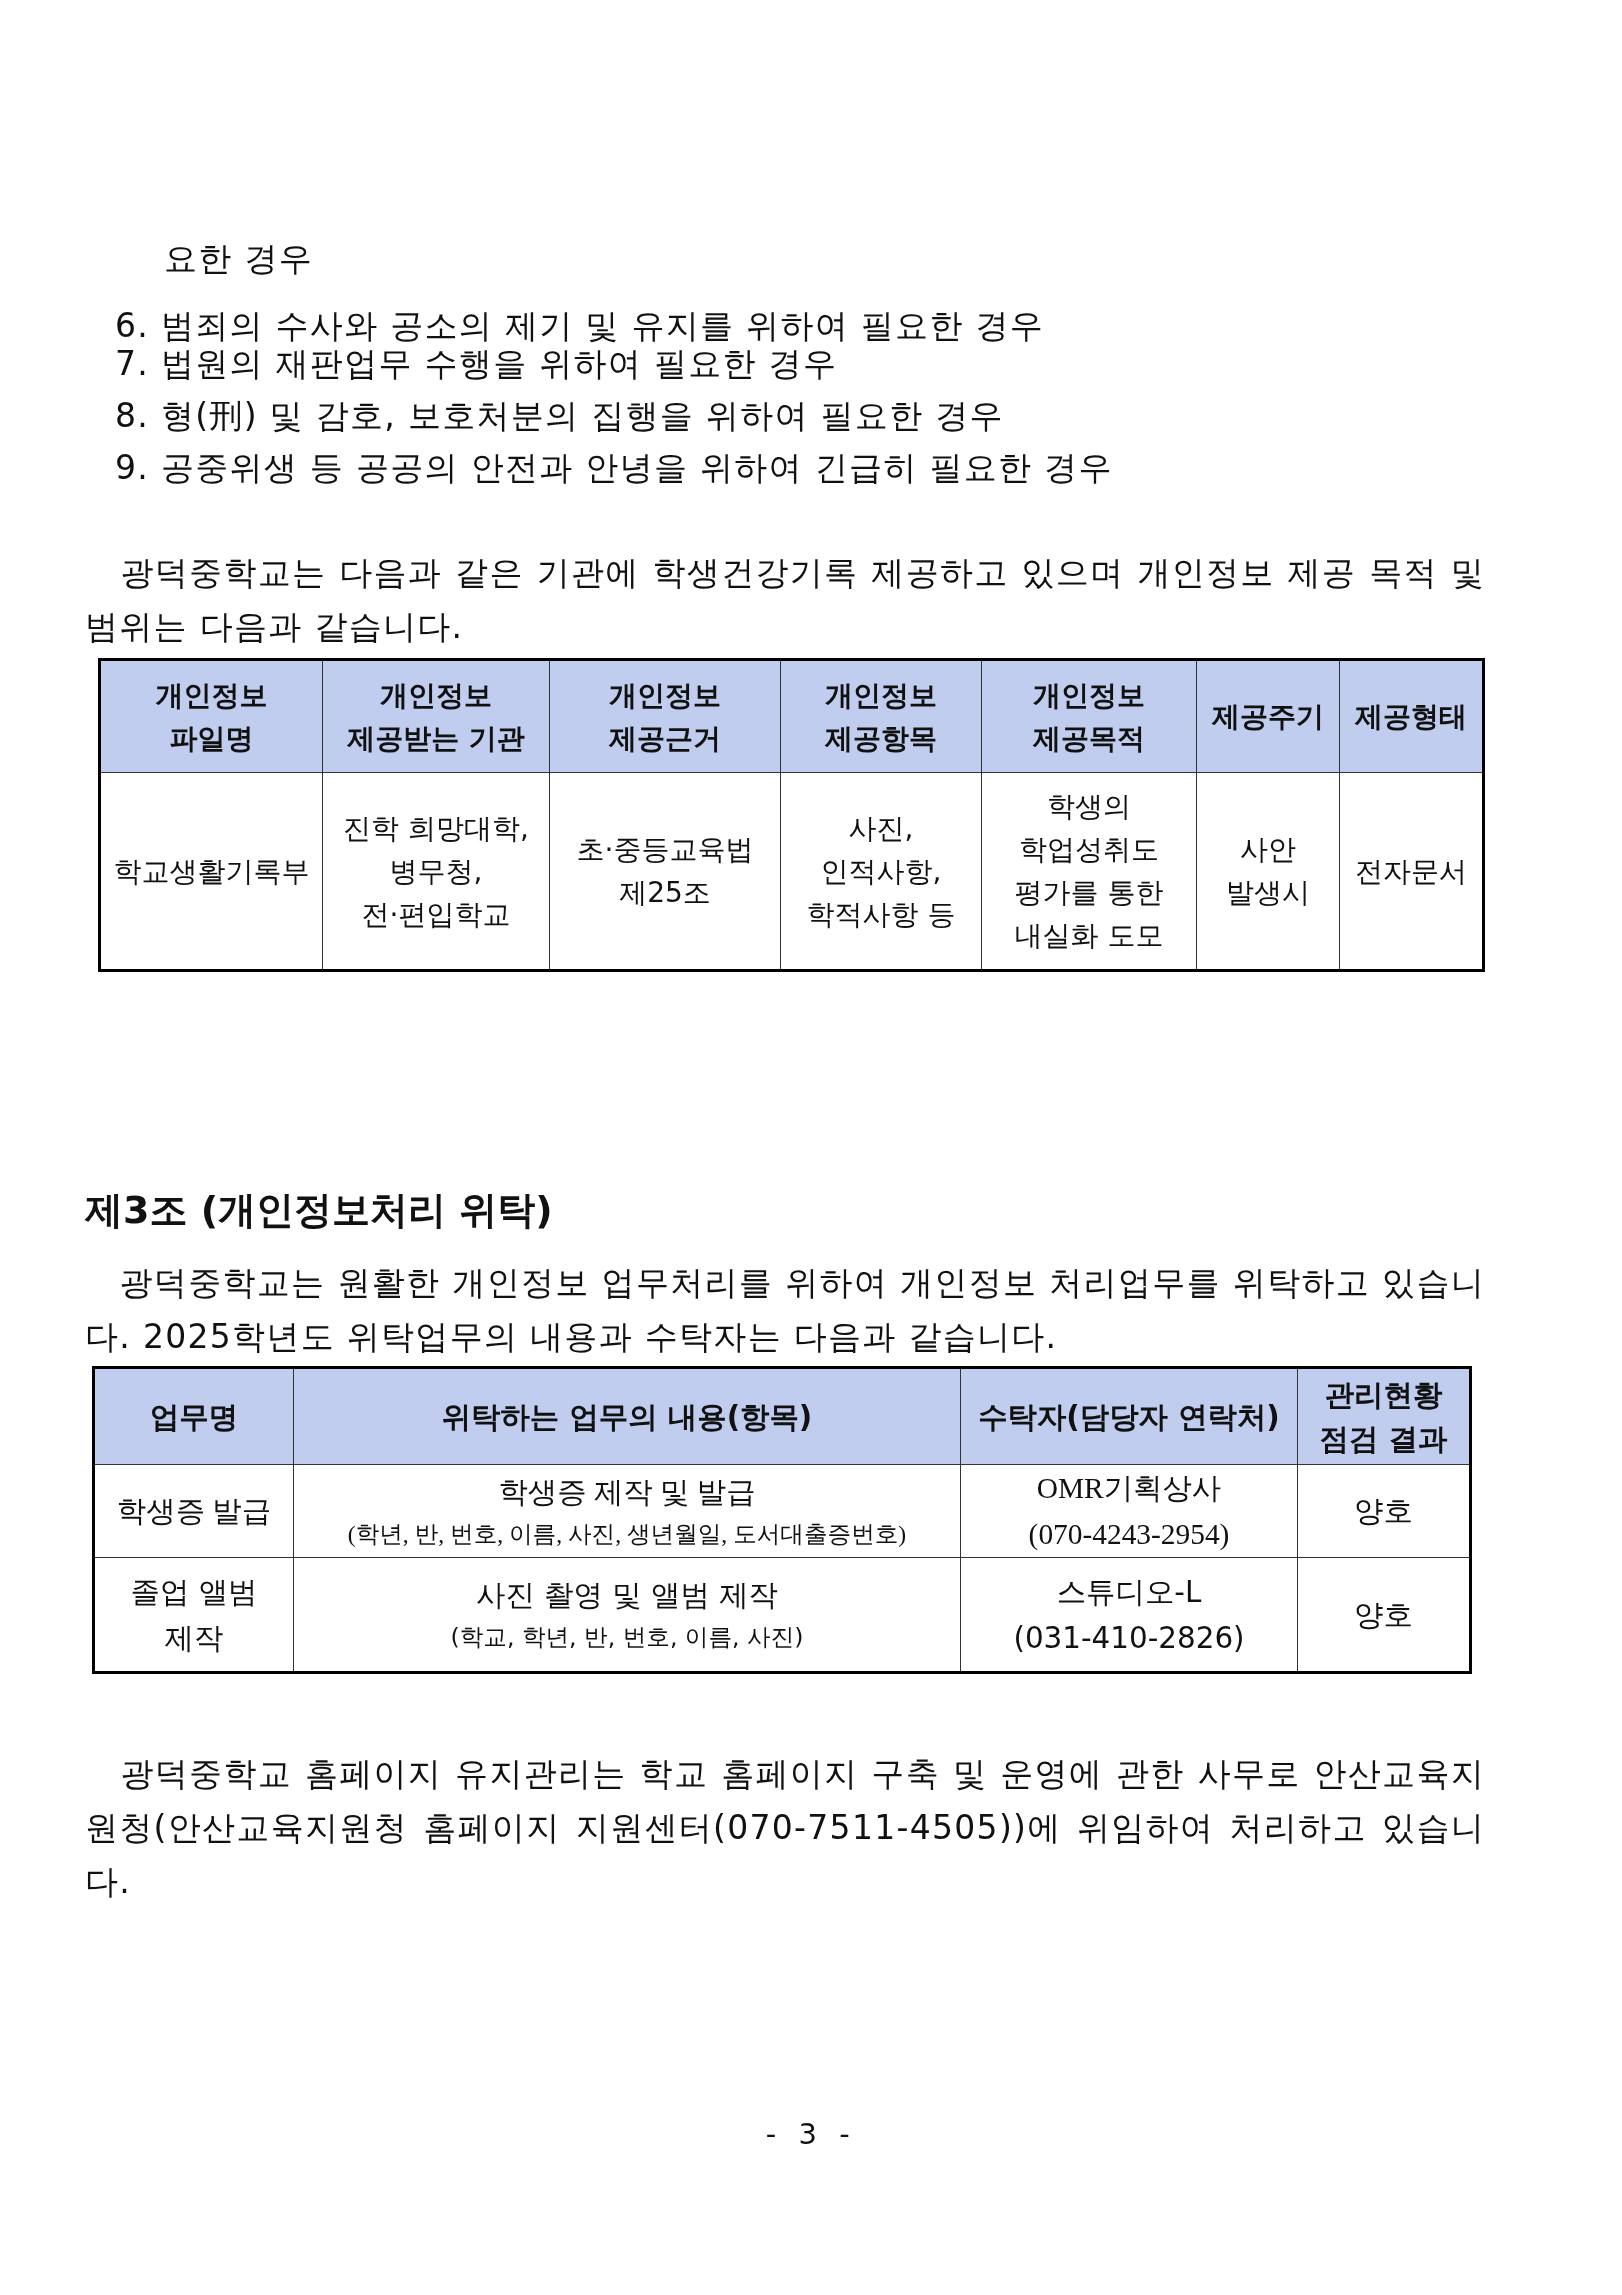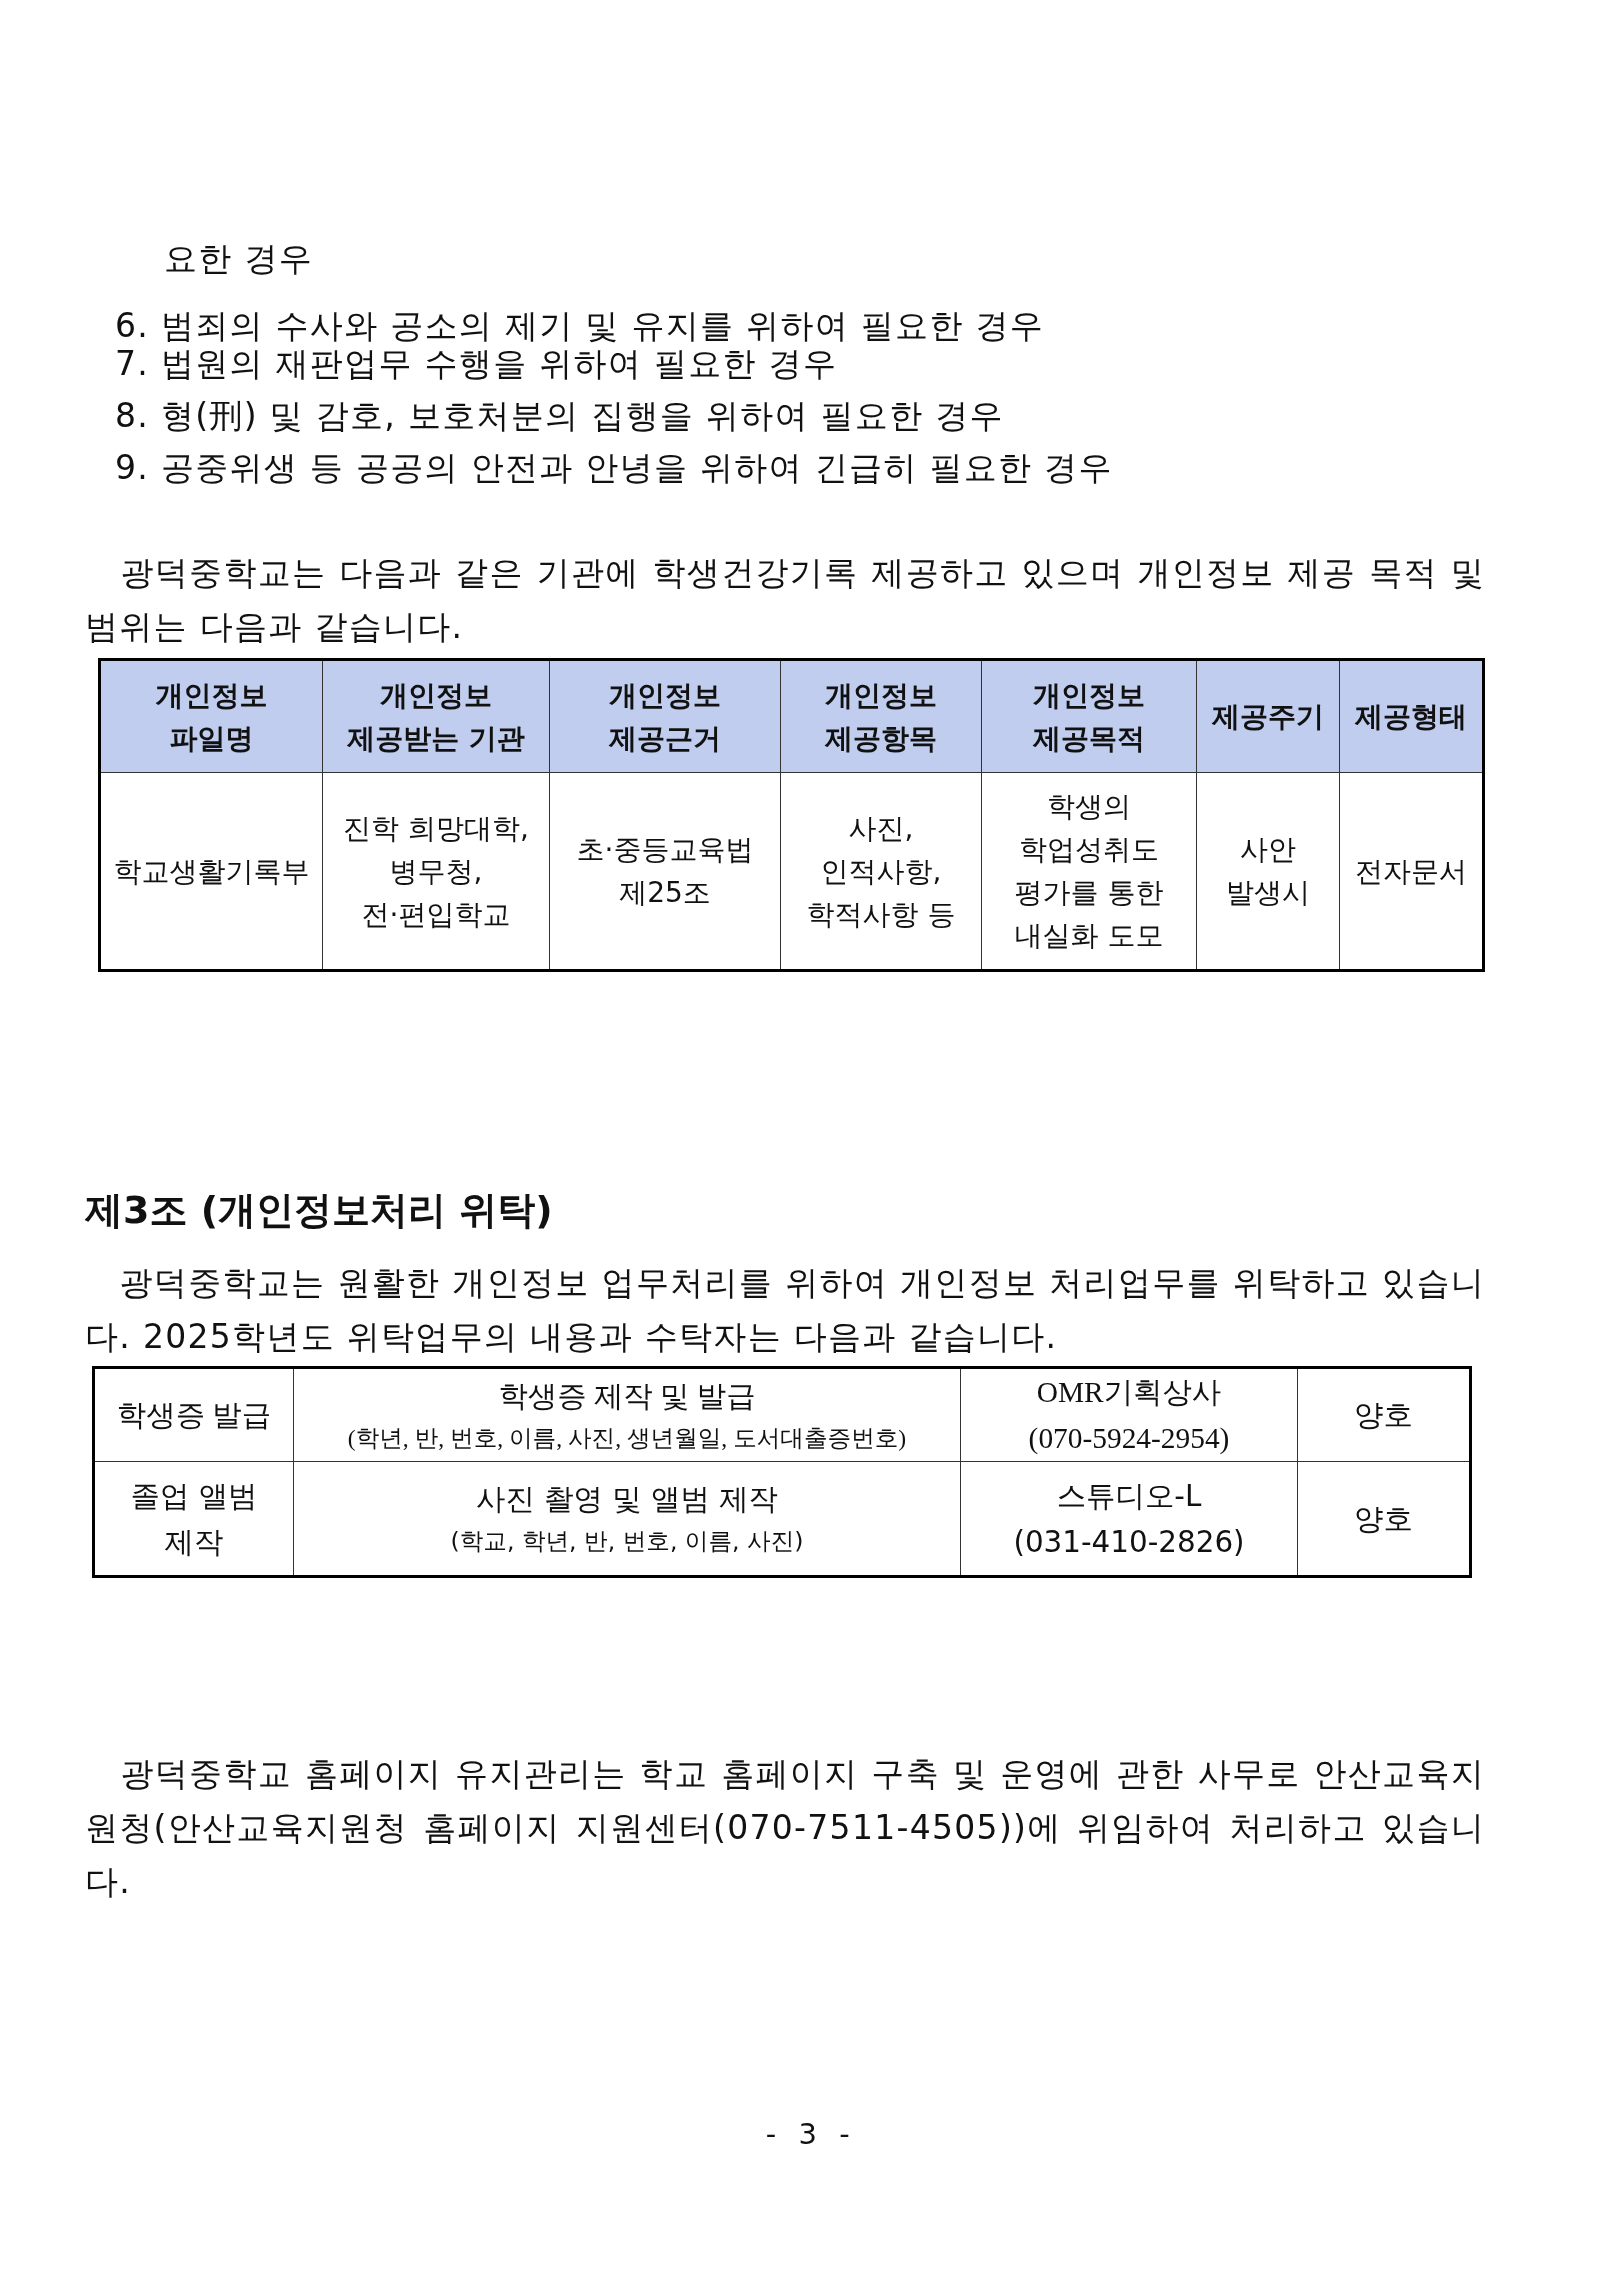--- a/index.html
+++ b/index.html
@@ -82,29 +82,36 @@
 <div class="para" style="top:1256px;">　광덕중학교는 원활한 개인정보 업무처리를 위하여 개인정보 처리업무를 위탁하고 있습니다. 2025학년도 위탁업무의 내용과 수탁자는 다음과 같습니다.</div>
 
 <table class="t2">
   <colgroup>
     <col style="width:200px">
       <col style="width:667px">
       <col style="width:337px">
       <col style="width:173px">
   </colgroup>
   <tbody>
+      <tr>
+    <th class="mlt">업무명</th>
+    <th class="mlt">위탁하는 업무의 내용(항목)</th>
+    <th class="mlt">수탁자(담당자 연락처)</th>
+    <th class="mlt">관리현황
+점검 결과</th>
+  </tr>
   <tr style="height:84px;font-family:Liberation Serif, serif;">
     <td class="mlt">학생증 발급</td>
     <td>
       <span style="display:block;">학생증 제작 및 발급</span>
       <span class="sub">(학년, 반, 번호, 이름, 사진, 생년월일, 도서대출증번호)</span>
     </td>
     <td>
       <span style="display:block;">OMR기획상사</span>
-      <span style="display:block;">(070-5924-2954)</span>
+      <span style="display:block;">(070-4243-2954)</span>
     </td>
     <td>양호</td>
   </tr>
   <tr style="height:115px;">
     <td class="mlt">졸업 앨범
 제작</td>
     <td>
       <span style="display:block;">사진 촬영 및 앨범 제작</span>
       <span class="sub">(학교, 학년, 반, 번호, 이름, 사진)</span>
     </td>

